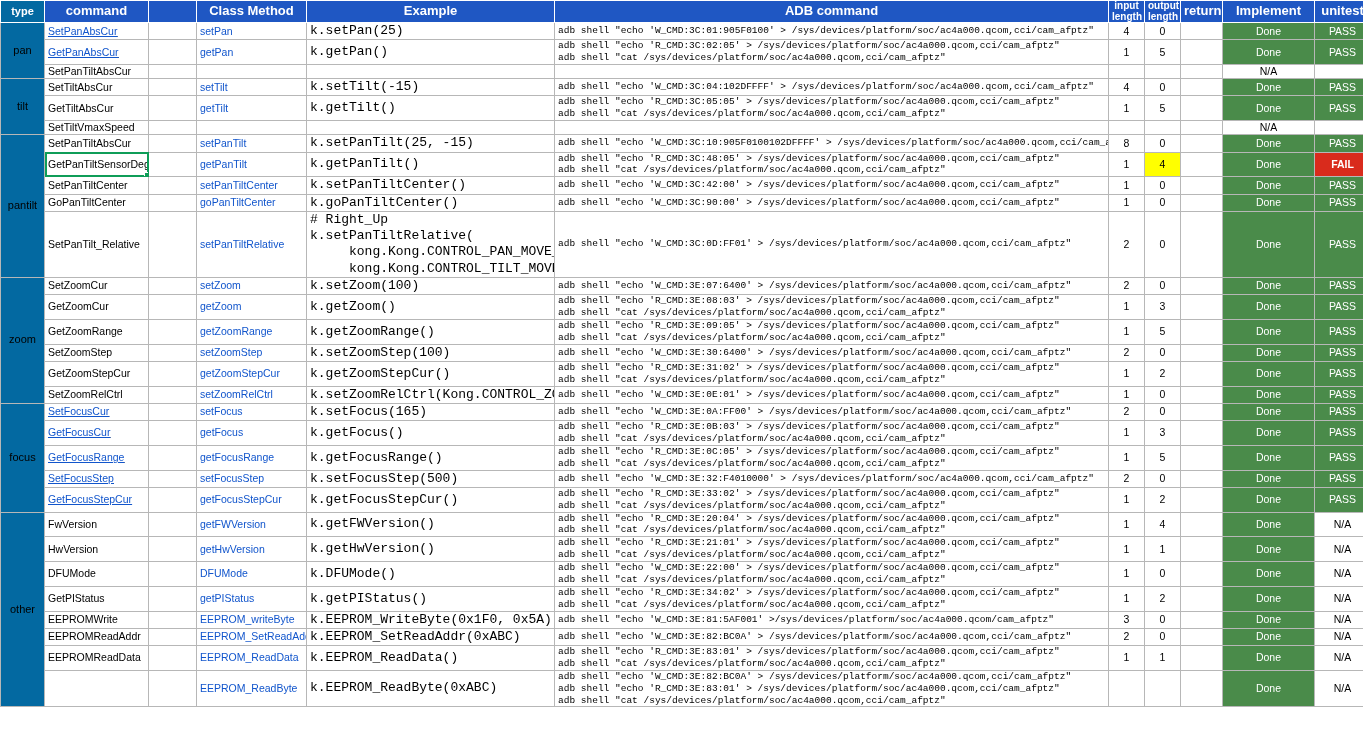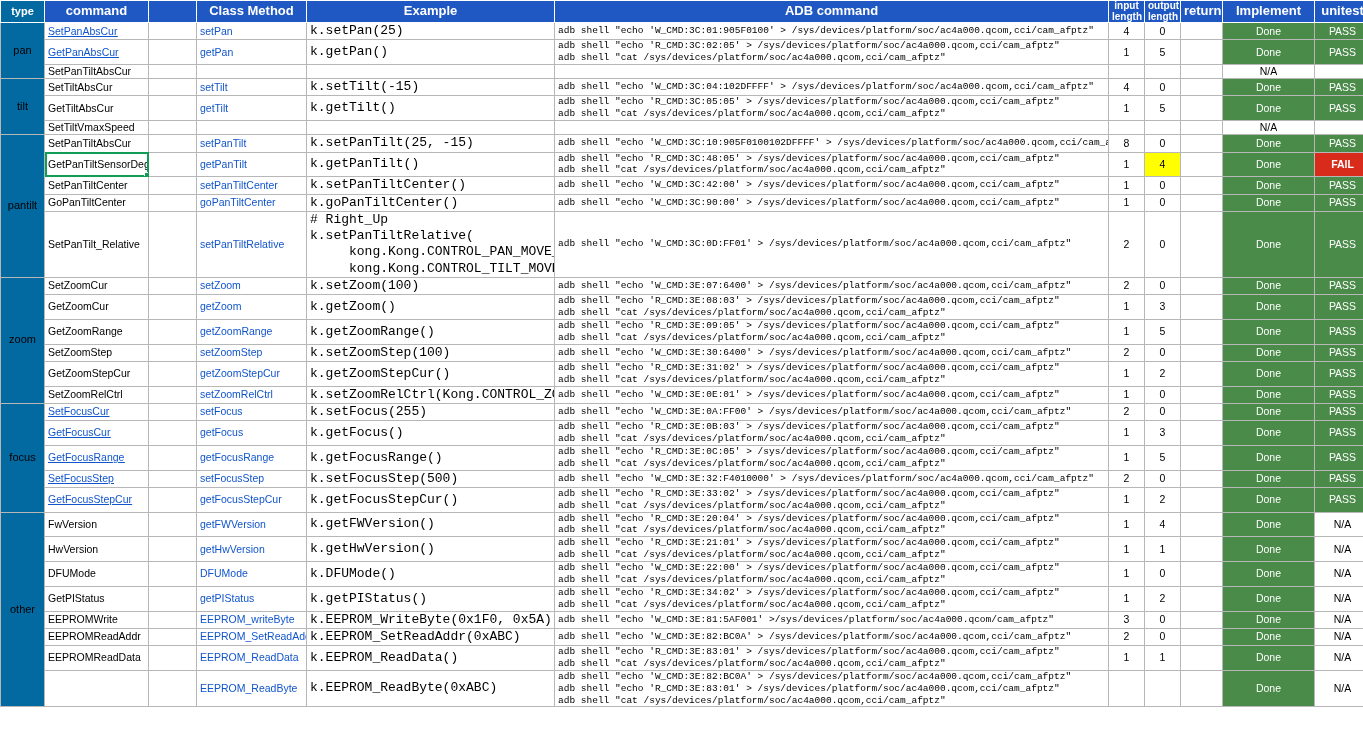--- a/index.html
+++ b/index.html
@@ -286,21 +286,21 @@
           <td class="c-out">0</td>
           <td class="c-ret"></td>
           <td class="c-impl impl-done">Done</td>
           <td class="c-unit pass">PASS</td>
         </tr>
         <tr>
           <td class="c-type" rowspan="5">focus</td>
           <td class="c-cmd ul"><span class="blue ul">SetFocusCur</span></td>
           <td class="c-id">0x0A</td>
           <td class="c-class"><span class="blue">setFocus</span></td>
-          <td class="c-ex code">k.setFocus(255)</td>
+          <td class="c-ex code">k.setFocus(165)</td>
           <td class="c-adb mono">adb shell "echo 'W_CMD:3E:0A:FF00' &gt; /sys/devices/platform/soc/ac4a000.qcom,cci/cam_afptz"</td>
           <td class="c-in">2</td>
           <td class="c-out">0</td>
           <td class="c-ret"></td>
           <td class="c-impl impl-done">Done</td>
           <td class="c-unit pass">PASS</td>
         </tr>
         <tr>
           <td class="c-cmd ul"><span class="blue ul">GetFocusCur</span></td>
           <td class="c-id">0x0B</td>

